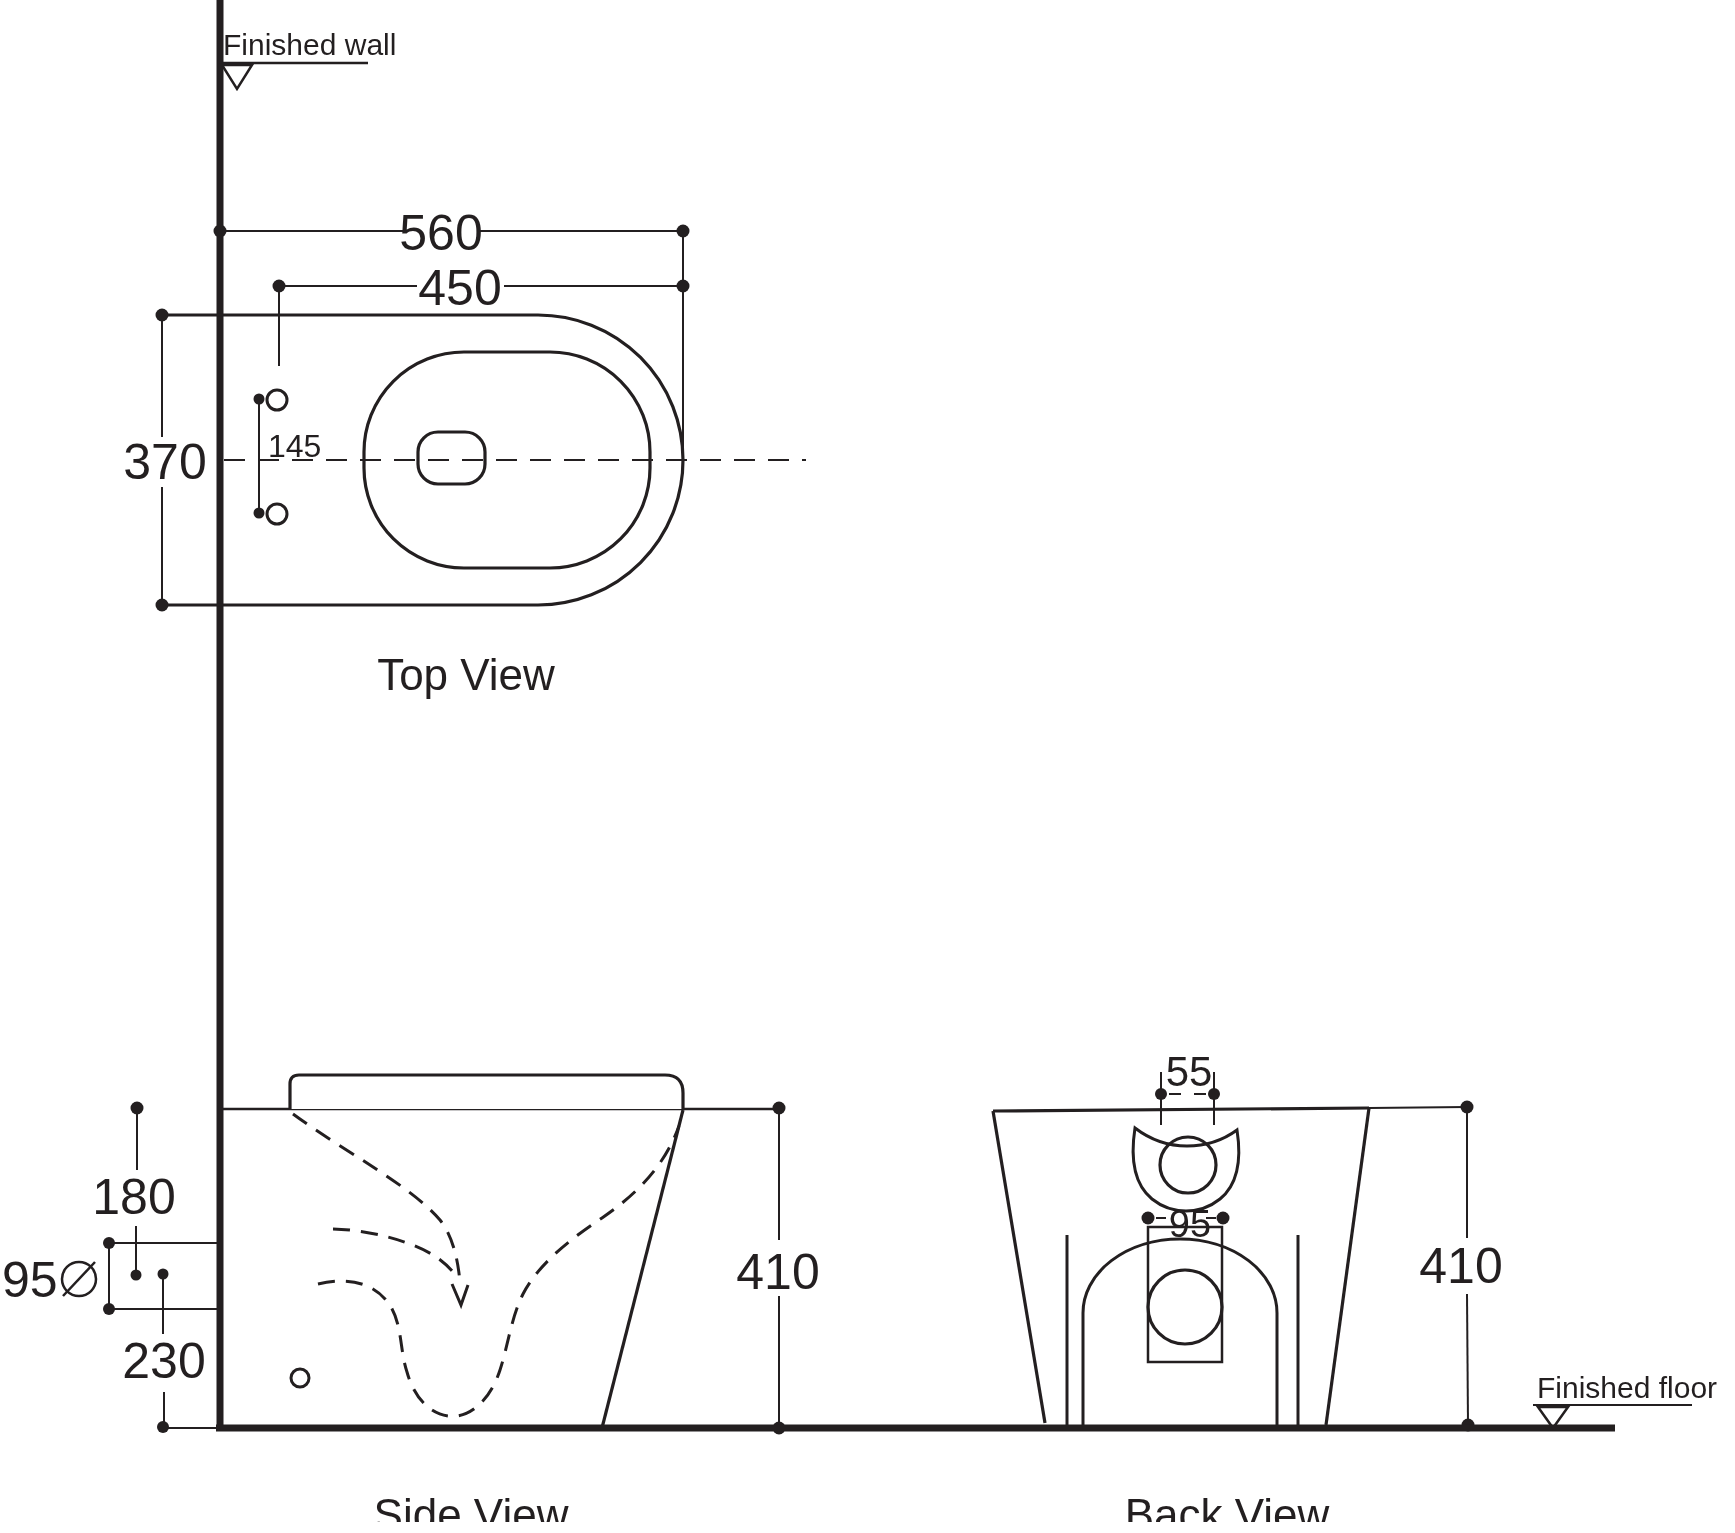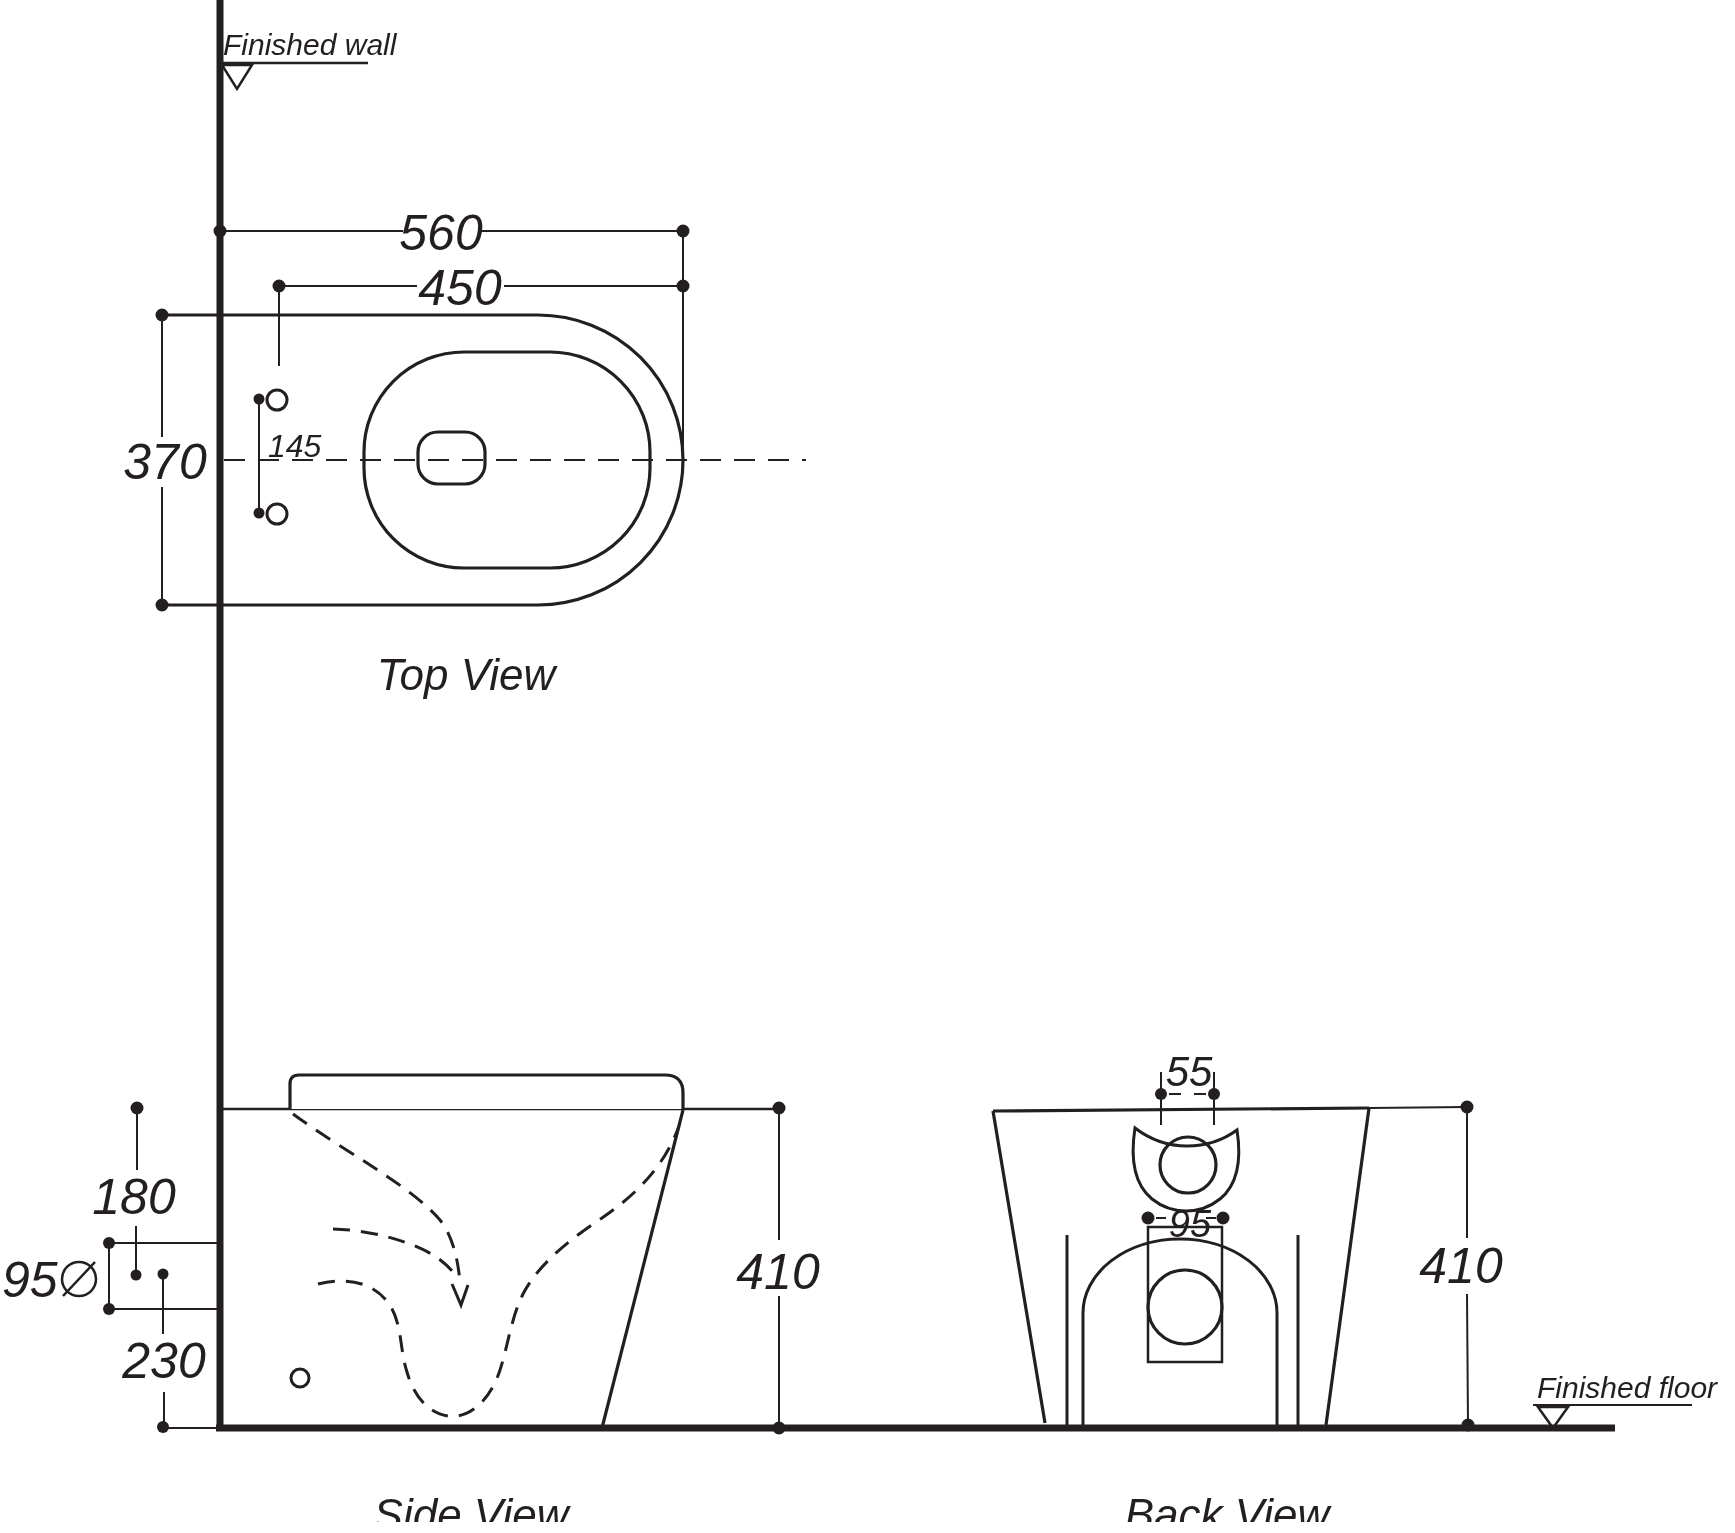--- a/index.html
+++ b/index.html
@@ -1,17 +1,17 @@
 <!DOCTYPE html>
 <html style="--ink: #231f20; --bg: #ffffff;"><head>
 <meta charset="utf-8">
 <style>
   :root { --ink: #231f20; --bg: #ffffff; }
   html, body { margin: 0; padding: 0; background: var(--bg); }
-  .canvas { width: 1735px; height: 1522px; position: relative; background: var(--bg); font-style: italic; }
+  .canvas { width: 1735px; height: 1522px; position: relative; background: var(--bg); }
   svg { display: block; }
   svg text {
     font-family: "Liberation Sans", sans-serif;
     fill: var(--ink);
   }
   .stroke  { stroke: var(--ink); fill: none; }
   .w-thick { stroke-width: 7; }
   .w-out   { stroke-width: 3.2; }
   .w-med   { stroke-width: 3; }
   .w-thin  { stroke-width: 2; }

